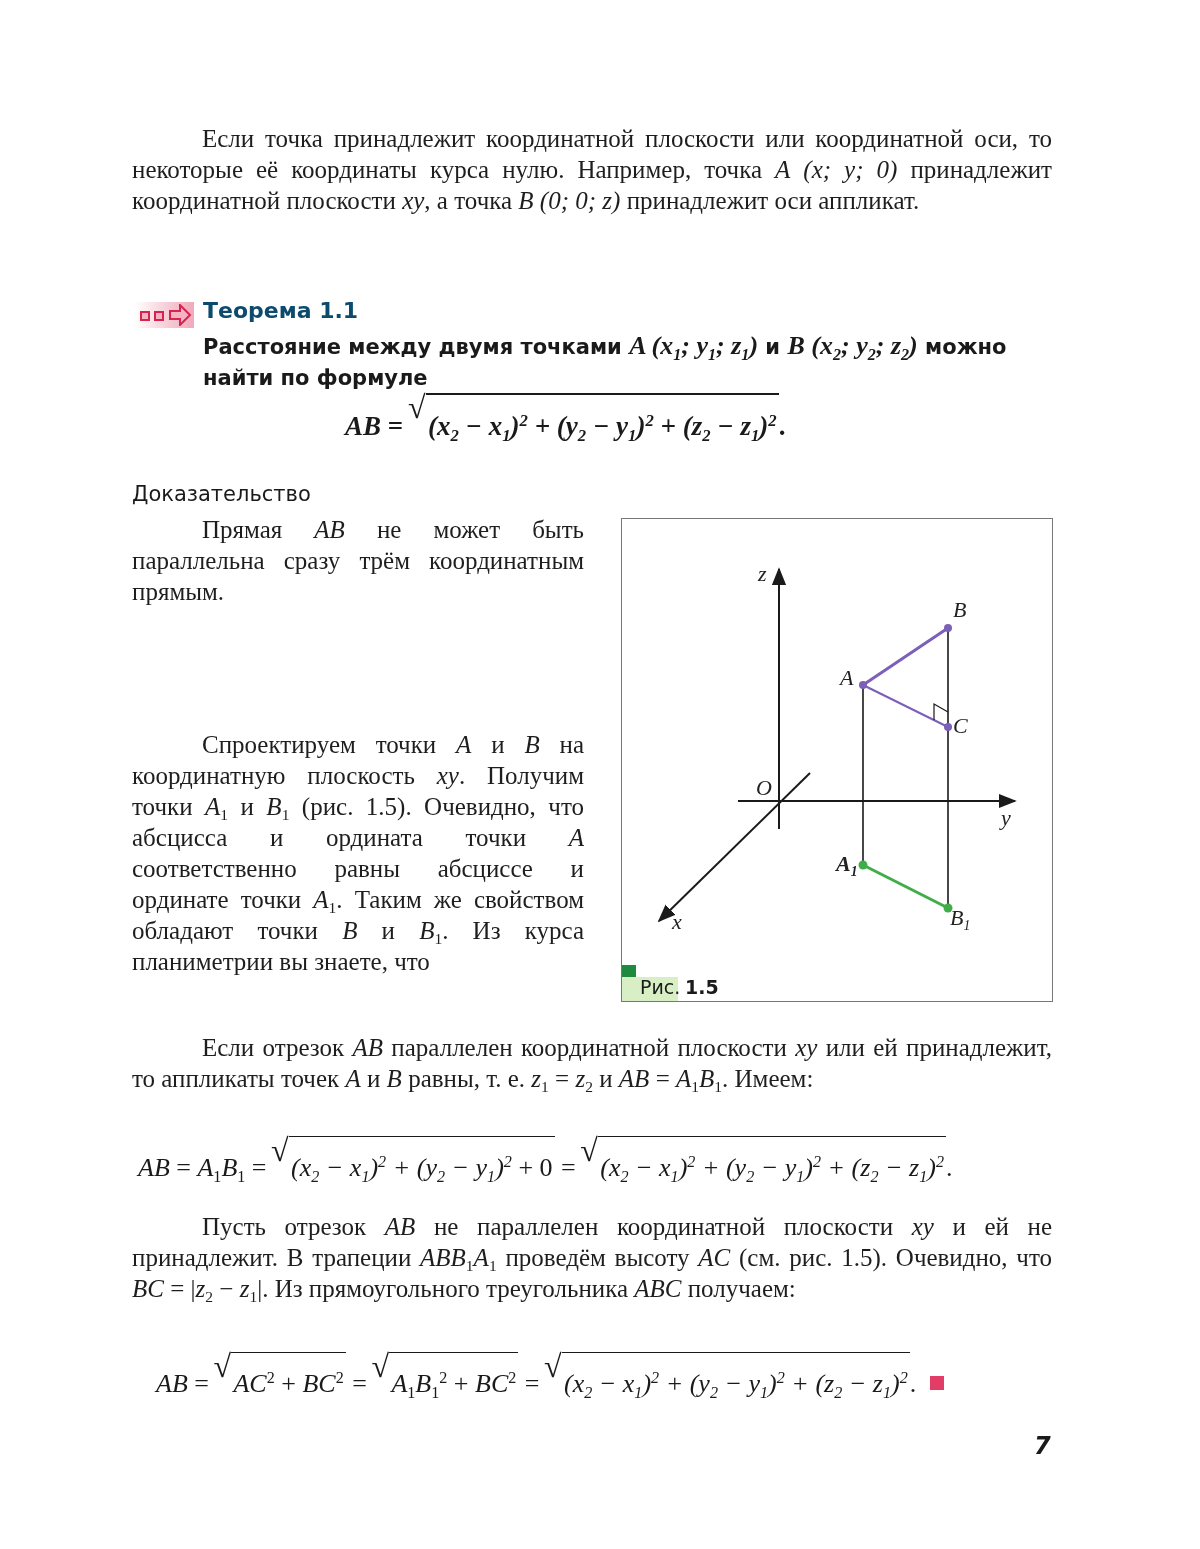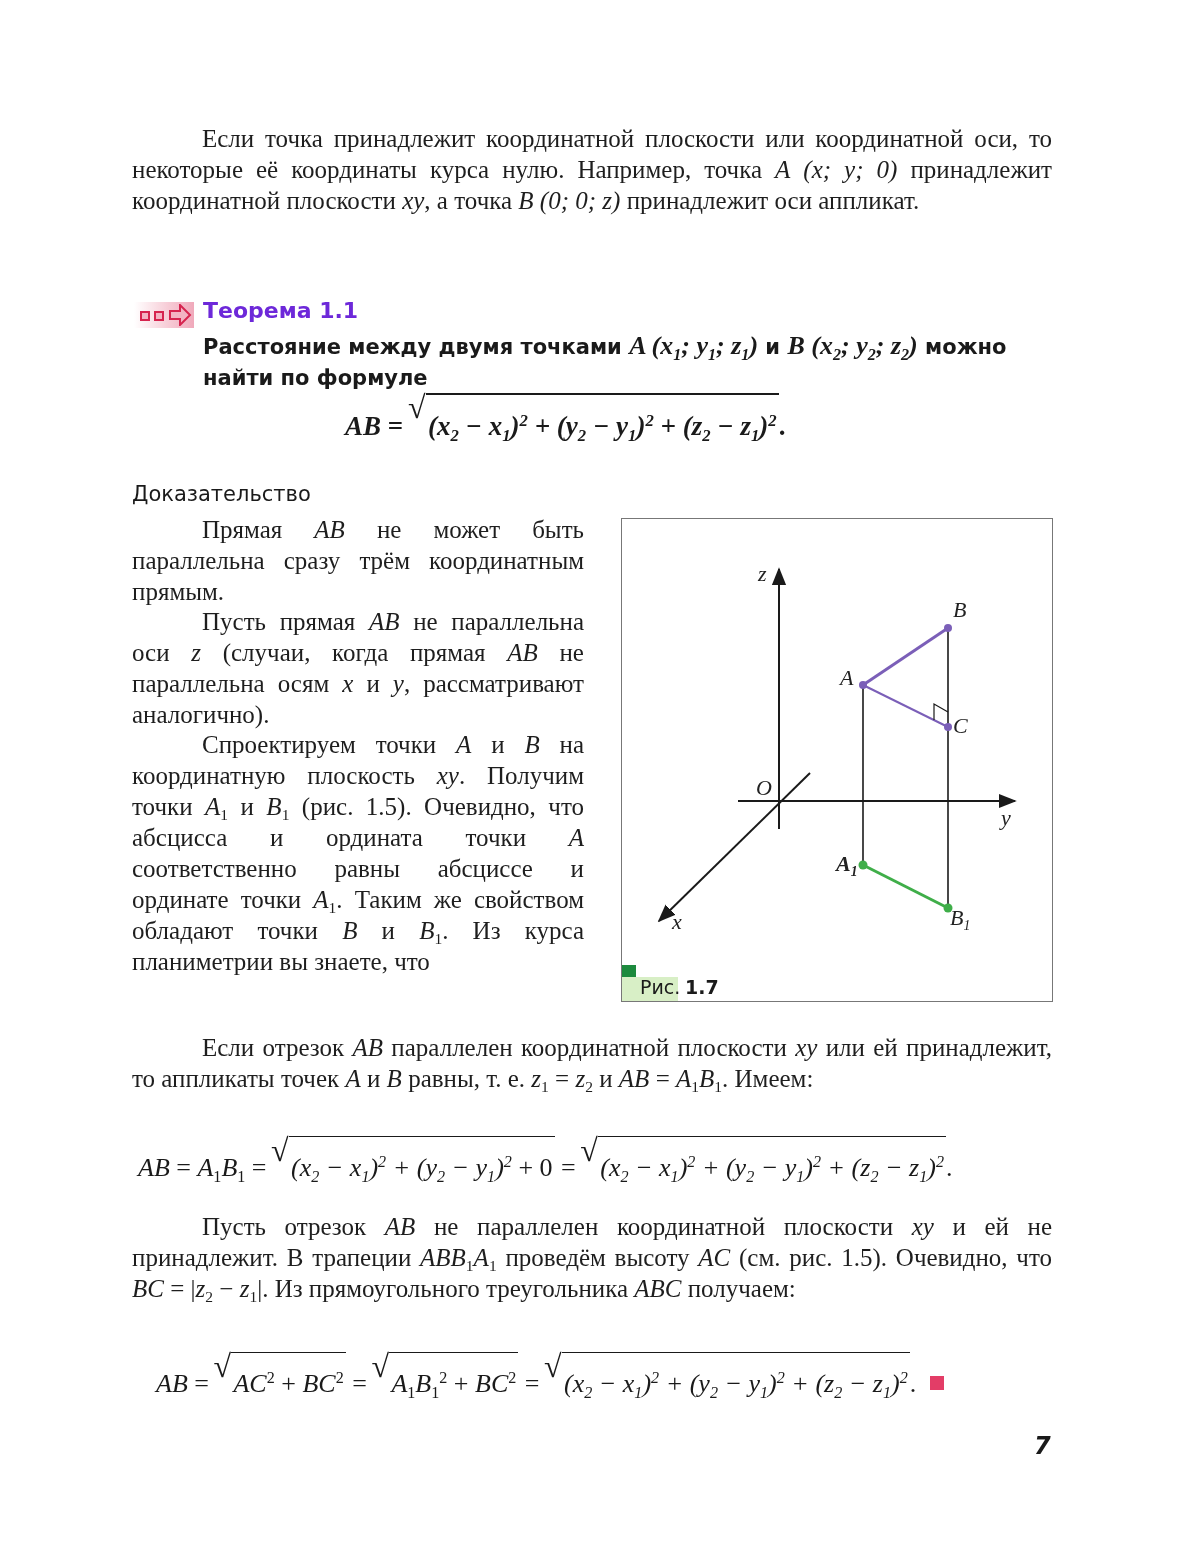--- a/index.html
+++ b/index.html
@@ -8,21 +8,21 @@
 
   .para { position: absolute; font-family: "Liberation Serif", "DejaVu Serif", serif; font-size: 25px; line-height: 31px; text-align: justify; color: #1e1e1e; }
   .para .ind { display: inline-block; width: 70px; }
   i.m { font-style: italic; }
   sub { font-size: 62%; vertical-align: -0.35em; line-height: 0; }
   sup { font-size: 62%; vertical-align: 0.55em; line-height: 0; }
 
   
   .thm-icon { position: absolute; left: 134px; top: 302px; width: 60px; height: 26px; background: linear-gradient(90deg, #ffffff 0%, #f6c9d4 60%, #f0a9bb 100%); }
   .thm-icon .sq { position: absolute; top: 9px; width: 6px; height: 6px; border: 2px solid #d6244f; background: #f3b3c3; }
-  .thm-title { position: absolute; left: 203px; top: 298px; font-family: "DejaVu Sans", "Liberation Sans", sans-serif; font-weight: bold; font-size: 22px; color: #6d28d9; }
+  .thm-title { position: absolute; left: 203px; top: 298px; font-family: "DejaVu Sans", "Liberation Sans", sans-serif; font-weight: bold; font-size: 22px; color: #0c4a6e; }
   .thm-body { position: absolute; left: 203px; top: 330px; width: 855px; font-family: "DejaVu Sans", "Liberation Sans", sans-serif; font-weight: bold; font-size: 21px; line-height: 31px; color: #1a1a1a; }
   .thm-body .mi { font-family: "Liberation Serif", serif; font-style: italic; font-weight: bold; font-size: 26px; }
   .thm-formula { position: absolute; left: 345px; top: 393px; font-family: "Liberation Serif", serif; font-weight: bold; font-size: 27px; }
 
   .proof-label { position: absolute; left: 132px; top: 482px; font-family: "DejaVu Sans", "Liberation Sans", sans-serif; font-size: 21px; color: #1a1a1a; }
 
   .formula { position: absolute; font-family: "Liberation Serif", serif; font-size: 26px; white-space: nowrap; }
   .sqrt { display: inline-block; position: relative; padding-left: 16px; }
   .sqrt::before { content: "√"; position: absolute; left: -2px; top: -4px; font-size: 32px; font-style: normal; }
   .sqrt .rad { border-top: 1.5px solid #1a1a1a; padding: 16px 2px; display: inline-block; }
@@ -62,23 +62,20 @@
     <span>Расстояние между двумя точками </span><span class="mi">A</span><span class="mi"> (x<sub>1</sub>; y<sub>1</sub>; z<sub>1</sub>)</span><span> и </span><span class="mi">B</span><span class="mi"> (x<sub>2</sub>; y<sub>2</sub>; z<sub>2</sub>)</span><span> можно найти по формуле</span>
   </div>
   <div class="thm-formula bold">
     <i>AB</i> = <span class="sqrt"><span class="rad"><i>(x<sub>2</sub> − x<sub>1</sub>)<sup>2</sup> + (y<sub>2</sub> − y<sub>1</sub>)<sup>2</sup> + (z<sub>2</sub> − z<sub>1</sub>)<sup>2</sup></i></span></span>.
   </div>
 
   <div class="proof-label">Доказательство</div>
 
   <div class="para" style="left:132px; top:514px; width:452px;">
     <span class="ind"></span>Прямая <i class="m">AB</i> не может быть параллельна сразу трём координатным прямым.
-  </div>
-  <div class="para" style="left:132px; top:606px; width:452px;">
-    <span class="ind"></span>Пусть прямая <i class="m">AB</i> не параллельна оси <i class="m">z</i> (случаи, когда прямая <i class="m">AB</i> не параллельна осям <i class="m">x</i> и <i class="m">y</i>, рассматривают аналогично).
   </div>
   <div class="para" style="left:132px; top:729px; width:452px;">
     <span class="ind"></span>Спроектируем точки <i class="m">A</i> и <i class="m">B</i> на координатную плоскость <i class="m">xy</i>. Получим точки <i class="m">A</i><sub>1</sub> и <i class="m">B</i><sub>1</sub> (рис. 1.5). Очевидно, что абсцисса и ордината точки <i class="m">A</i> соответственно равны абсциссе и ординате точки <i class="m">A</i><sub>1</sub>. Таким же свойством обладают точки <i class="m">B</i> и <i class="m">B</i><sub>1</sub>. Из курса планиметрии вы знаете, что
   </div>
 
   <div class="para" style="left:132px; top:1032px; width:920px;">
     <span class="ind"></span>Если отрезок <i class="m">AB</i> параллелен координатной плоскости <i class="m">xy</i> или ей принадлежит, то аппликаты точек <i class="m">A</i> и <i class="m">B</i> равны, т. е. <i class="m">z</i><sub>1</sub> = <i class="m">z</i><sub>2</sub> и <i class="m">AB</i> = <i class="m">A</i><sub>1</sub><i class="m">B</i><sub>1</sub>. Имеем:
   </div>
   <div class="formula" style="left:138px; top:1136px;">
     <i>AB</i> = <i>A</i><sub>1</sub><i>B</i><sub>1</sub> = <span class="sqrt"><span class="rad"><i>(x<sub>2</sub> − x<sub>1</sub>)<sup>2</sup> + (y<sub>2</sub> − y<sub>1</sub>)<sup>2</sup></i> + 0</span></span> = <span class="sqrt"><span class="rad"><i>(x<sub>2</sub> − x<sub>1</sub>)<sup>2</sup> + (y<sub>2</sub> − y<sub>1</sub>)<sup>2</sup> + (z<sub>2</sub> − z<sub>1</sub>)<sup>2</sup></i></span></span>.
@@ -124,18 +121,18 @@
     <span class="fig-label" style="left:134px; top:256px;">O</span>
     <span class="fig-label" style="left:379px; top:286px;">y</span>
     <span class="fig-label" style="left:214px; top:332px;font-weight:bold;"><span>A</span><sub>1</sub></span>
     <span class="fig-label" style="left:328px; top:386px;"><span>B</span><sub>1</sub></span>
     <span class="fig-label" style="left:50px; top:390px;">x</span>
 
     <div class="fig-caption">
       <div class="mark"></div>
       <div class="bg"></div>
       <span class="rc">Рис.</span>
-      <span class="num">1.7</span>
+      <span class="num">1.5</span>
     </div>
   </div>
 
   <div class="page-num">7</div>
 </div>
 
 </body></html>

